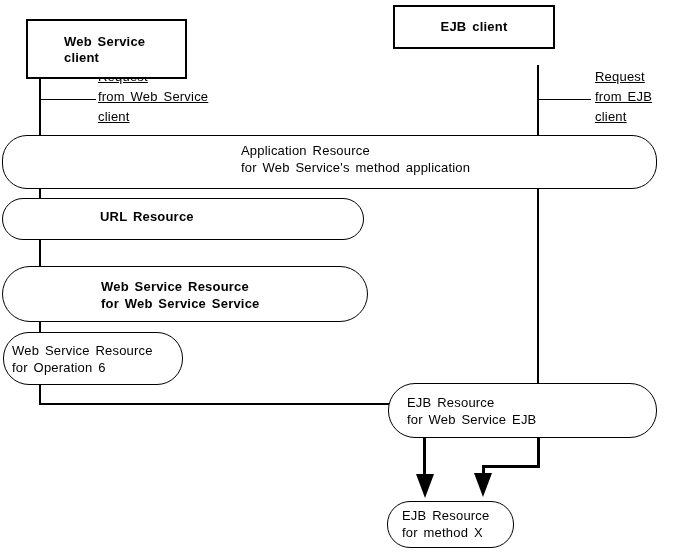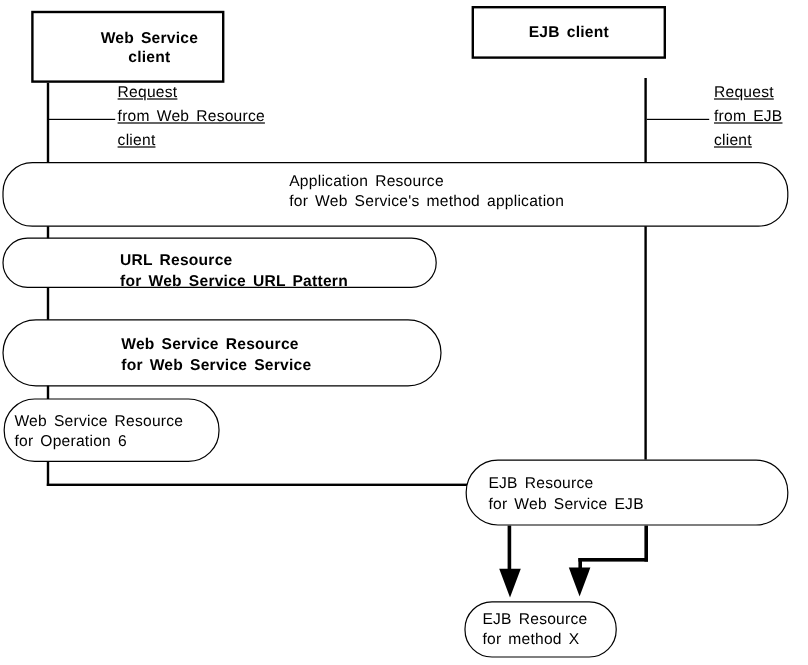--- a/index.html
+++ b/index.html
@@ -77,49 +77,48 @@
   <div class="line" style="left:539px; top:99px; width:52px; height:1px;"></div>
   <div class="line" style="left:39px; top:403px; width:351px; height:2px;"></div>
 
   <div class="line" style="left:423px; top:438px; width:3px; height:38px;"></div>
   <div class="arrowhead" style="left:416px; top:474px;"></div>
   <div class="line" style="left:537px; top:438px; width:3px; height:30px;"></div>
   <div class="line" style="left:482px; top:465px; width:58px; height:3px;"></div>
   <div class="line" style="left:482px; top:465px; width:3px; height:10px;"></div>
   <div class="arrowhead" style="left:474px; top:473px;"></div>
 
-  <div class="rect-node" style="left:26px; top:9px; width:161px; height:60px; padding:13px 0 0 36px;text-align:center;">
+  <div class="rect-node" style="left:26px; top:19px; width:161px; height:60px; padding:13px 0 0 36px;">
     <div>Web Service</div>
     <div>client</div>
   </div>
 
   <div class="rect-node centered" style="left:393px; top:5px; width:162px; height:44px;">
     <div>EJB client</div>
   </div>
 
   <div class="flow-label" style="left:98px; top:67px;">
     <div>Request</div>
-    <div>from Web Resource</div>
+    <div>from Web Service</div>
     <div>client</div>
   </div>
 
   <div class="flow-label" style="left:595px; top:67px;">
     <div>Request</div>
     <div>from EJB</div>
     <div>client</div>
   </div>
 
   <div class="stadium" style="left:2px; top:135px; width:655px; height:54px; border-radius:25px; padding:6px 0 0 238px;">
     <div>Application Resource</div>
     <div>for Web Service's method application</div>
   </div>
 
   <div class="stadium bold" style="left:2px; top:198px; width:362px; height:42px; border-radius:27px; padding:9px 0 0 97px;">
     <div>URL Resource</div>
-    <div>for Web Service URL Pattern</div>
   </div>
 
   <div class="stadium bold" style="left:2px; top:266px; width:366px; height:56px; border-radius:28px; padding:11px 0 0 98px;">
     <div>Web Service Resource</div>
     <div>for Web Service Service</div>
   </div>
 
   <div class="stadium" style="left:3px; top:332px; width:180px; height:53px; border-radius:26px; padding:9px 0 0 8px;">
     <div>Web Service Resource</div>
     <div>for Operation 6</div>

